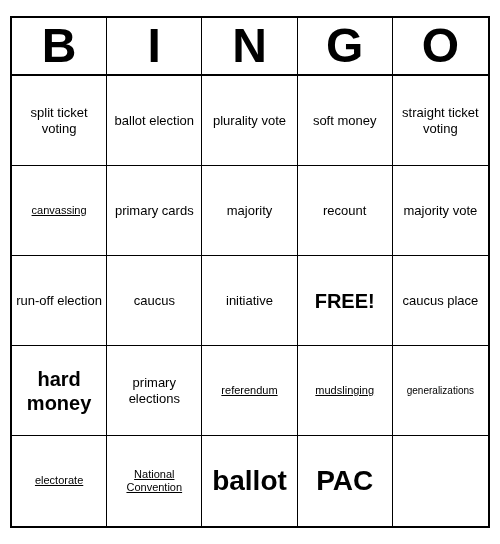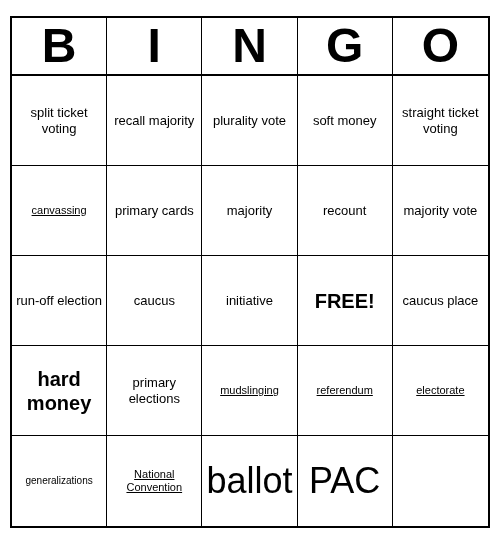--- a/index.html
+++ b/index.html
@@ -50,22 +50,22 @@
     .bingo-cell:nth-child(5n) { border-right: none; }
     .bingo-cell:nth-child(n+21) { border-bottom: none; }
     .cell-text {
       display: block;
     }
     .cell-large {
       font-size: 20px;
       font-weight: bold;
     }
     .cell-xlarge {
-      font-size: 36px;
-      font-weight: normal;
+      font-size: 28px;
+      font-weight: bold;
     }
     .cell-small {
       font-size: 11px;
       text-decoration: underline;
     }
     .cell-xsmall {
       font-size: 10px;
     }
   </style>
 </head>
@@ -77,21 +77,21 @@
       <div class="bingo-header-cell">I</div>
       <div class="bingo-header-cell">N</div>
       <div class="bingo-header-cell">G</div>
       <div class="bingo-header-cell">O</div>
     </div>
   <div class="bingo-grid">
   <div class="bingo-cell">
         <span class="cell-text">split ticket voting</span>
       </div>
       <div class="bingo-cell">
-        <span class="cell-text">recall majority</span>
+        <span class="cell-text">ballot election</span>
       </div>
       <div class="bingo-cell">
         <span class="cell-text">plurality vote</span>
       </div>
       <div class="bingo-cell">
         <span class="cell-text">soft money</span>
       </div>
       <div class="bingo-cell">
         <span class="cell-text">straight ticket voting</span>
       </div>
@@ -125,30 +125,30 @@
       <div class="bingo-cell">
         <span class="cell-text">caucus place</span>
       </div>
       <div class="bingo-cell">
         <span class="cell-text cell-large">hard money</span>
       </div>
       <div class="bingo-cell">
         <span class="cell-text">primary elections</span>
       </div>
       <div class="bingo-cell">
+        <span class="cell-text cell-small">referendum</span>
+      </div>
+      <div class="bingo-cell">
         <span class="cell-text cell-small">mudslinging</span>
       </div>
       <div class="bingo-cell">
-        <span class="cell-text cell-small">referendum</span>
+        <span class="cell-text cell-xsmall">generalizations</span>
       </div>
       <div class="bingo-cell">
         <span class="cell-text cell-small">electorate</span>
-      </div>
-      <div class="bingo-cell">
-        <span class="cell-text cell-xsmall">generalizations</span>
       </div>
       <div class="bingo-cell">
         <span class="cell-text cell-small">National Convention</span>
       </div>
       <div class="bingo-cell">
         <span class="cell-text cell-xlarge">ballot</span>
       </div>
       <div class="bingo-cell">
         <span class="cell-text cell-xlarge">PAC</span>
       </div>

